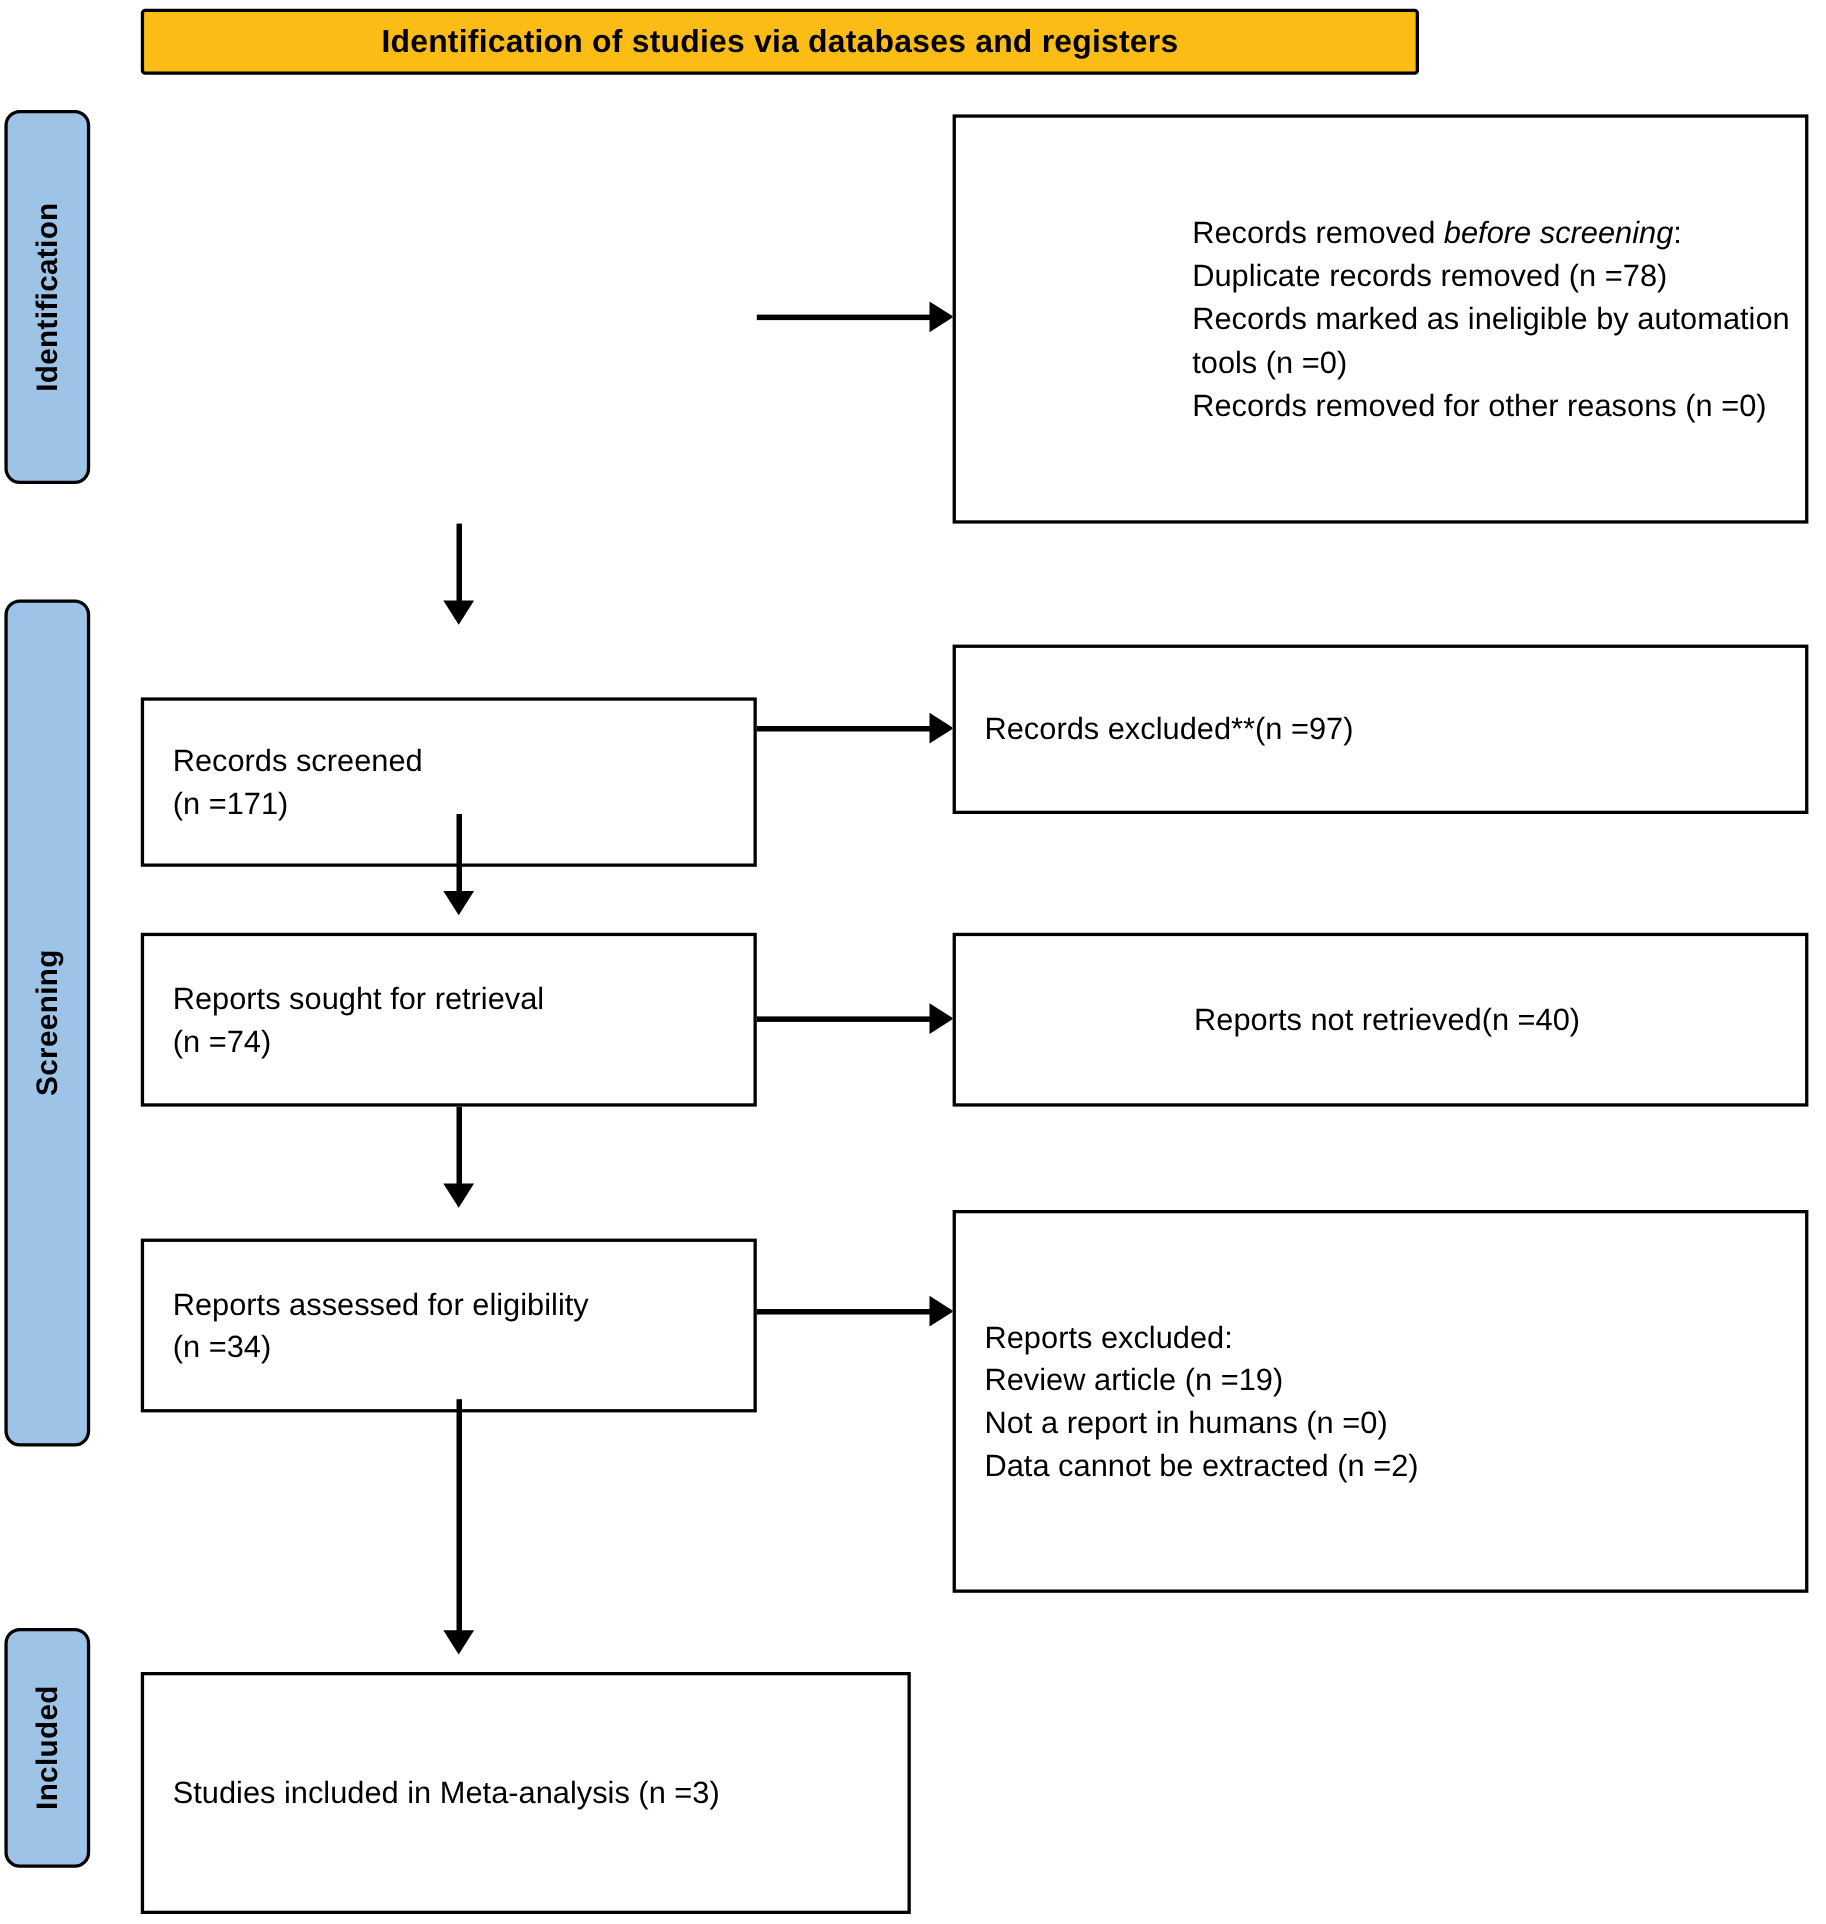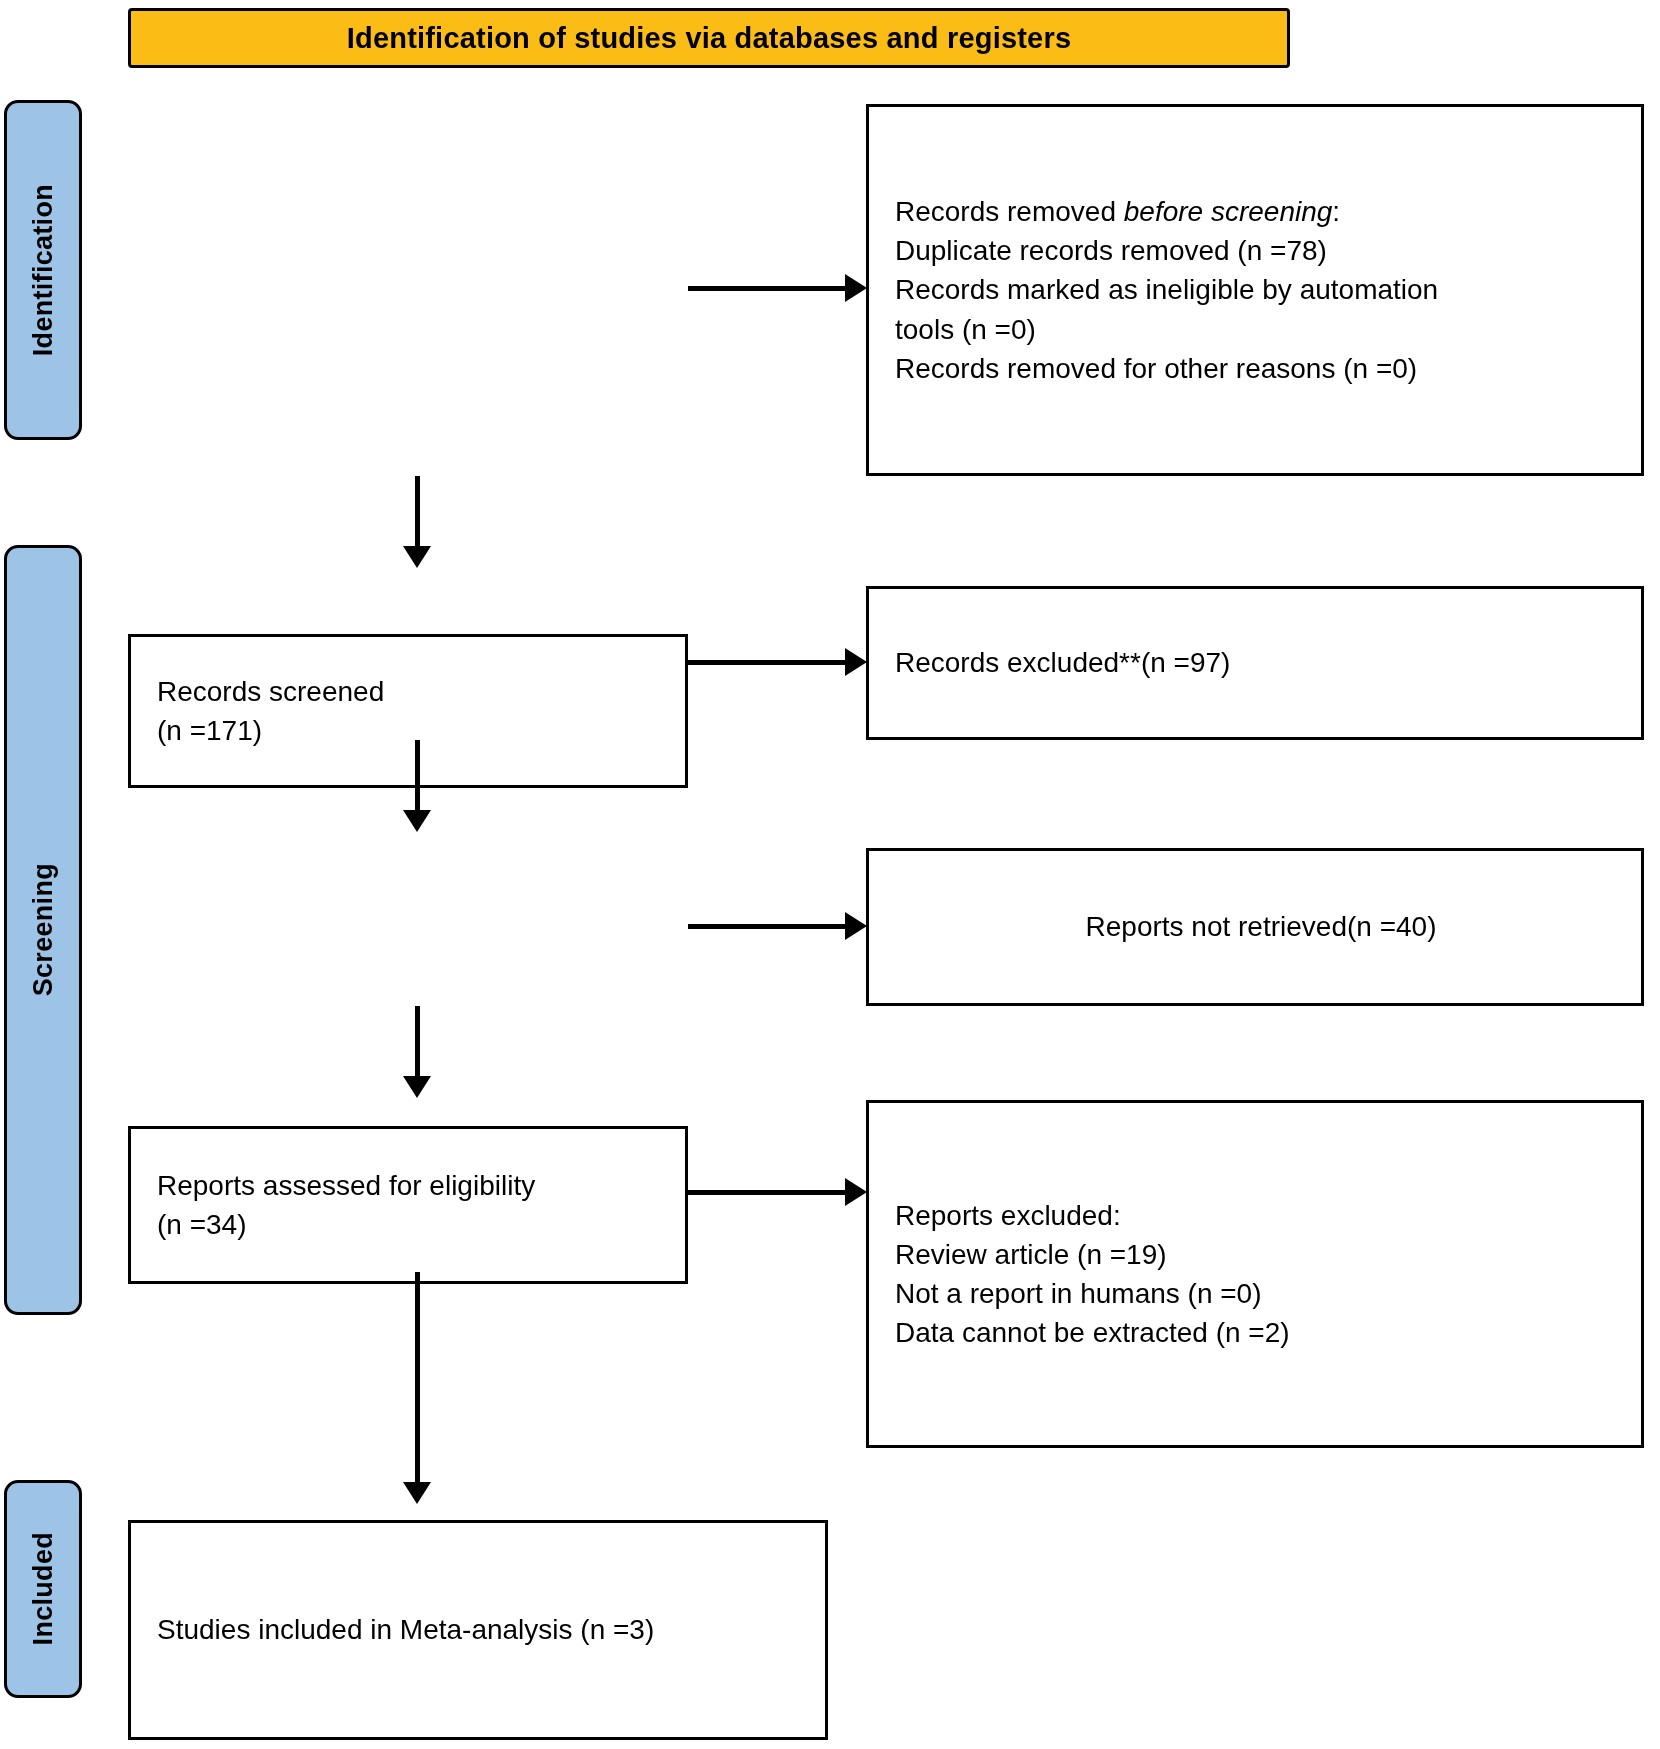--- a/index.html
+++ b/index.html
@@ -124,21 +124,21 @@
   </div>
 
   <div class="phase-bar" style="left:4px; top:1480px; width:78px; height:218px;">
     <span class="phase-label">Included</span>
   </div>
 
 
   <div class="conn" style="left:688px; top:286px; width:162px; height:5px;"></div>
   <div class="arrow-right" style="left:845px; top:274px;"></div>
 
-  <div class="box" style="left:866px; top:104px; width:778px; height:372px;">
+  <div class="box" style="left:866px; top:104px; width:778px; height:372px;justify-content:flex-end;">
     <div class="box-text"><span>Records removed </span><span class="it">before screening</span><span>:</span>
 <span>Duplicate records removed (n =78)
 Records marked as ineligible by automation
 tools (n =0)
 Records removed for other reasons (n =0)</span></div>
   </div>
 
   <div class="conn" style="left:415px; top:476px; width:5px; height:76px;"></div>
   <div class="arrow-down" style="left:403px; top:546px;"></div>
 
@@ -150,20 +150,24 @@
   <div class="conn" style="left:688px; top:660px; width:162px; height:5px;"></div>
   <div class="arrow-right" style="left:845px; top:648px;"></div>
 
   <div class="box" style="left:866px; top:586px; width:778px; height:154px;">
     <div class="box-text">Records excluded**(n =97)</div>
   </div>
 
   <div class="conn" style="left:415px; top:740px; width:5px; height:76px;"></div>
   <div class="arrow-down" style="left:403px; top:810px;"></div>
 
+  <div class="box" style="left:128px; top:848px; width:560px; height:158px;">
+    <div class="box-text">Reports sought for retrieval
+(n =74)</div>
+  </div>
 
   <div class="conn" style="left:688px; top:924px; width:162px; height:5px;"></div>
   <div class="arrow-right" style="left:845px; top:912px;"></div>
 
   <div class="box" style="left:866px; top:848px; width:778px; height:158px;justify-content:center;">
     <div class="box-text">Reports not retrieved(n =40)</div>
   </div>
 
   <div class="conn" style="left:415px; top:1006px; width:5px; height:76px;"></div>
   <div class="arrow-down" style="left:403px; top:1076px;"></div>

